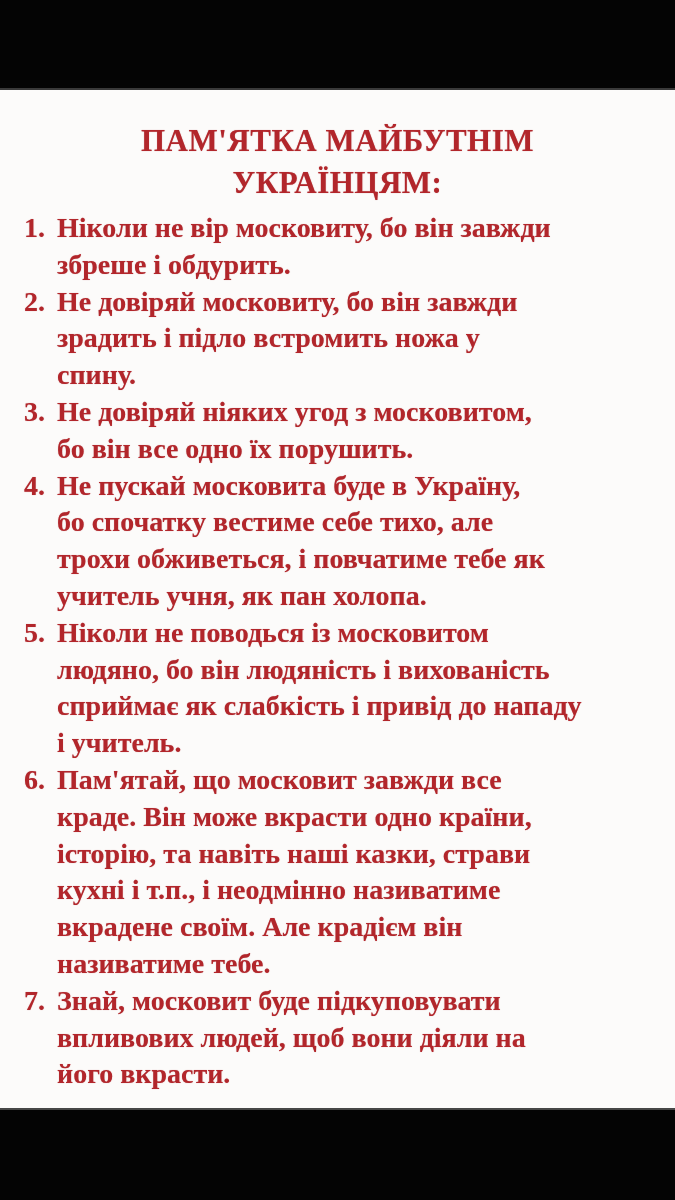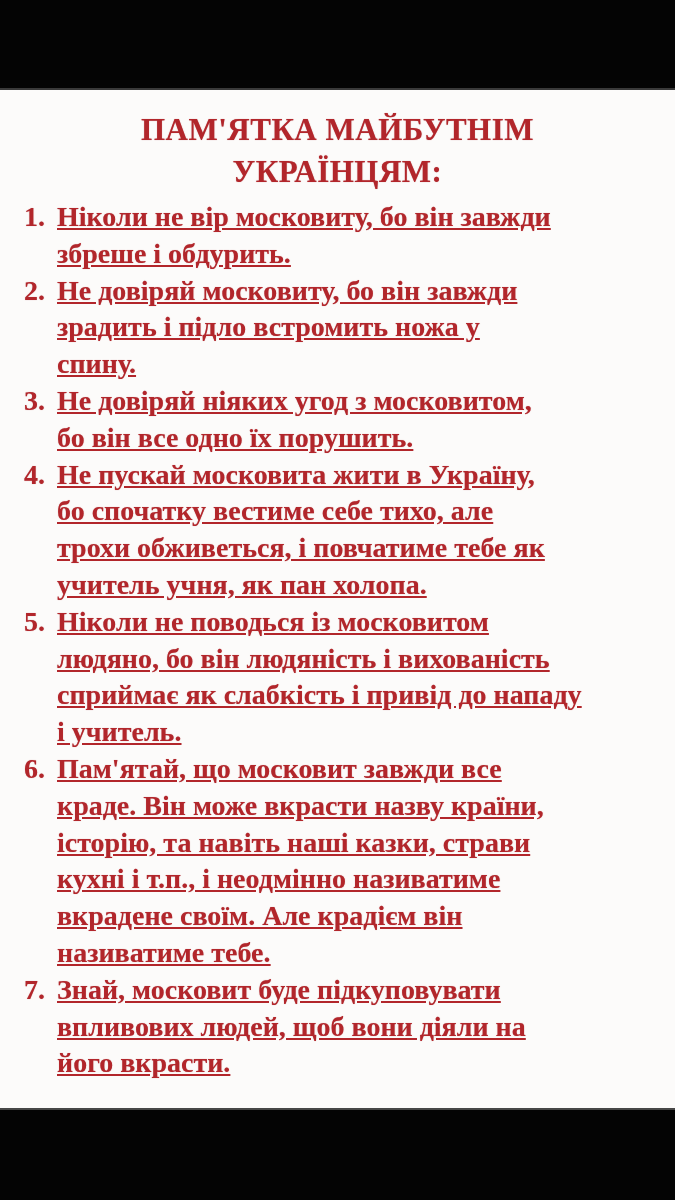--- a/index.html
+++ b/index.html
@@ -28,21 +28,21 @@
   .page {
     position: absolute;
     top: 88px;
     left: 0;
     width: 675px;
     height: 1022px;
     background: #fcfbfa;
     box-sizing: border-box;
     border-top: 2px solid #3a3a3a;
     border-bottom: 2px solid #474747;
-    padding-top: 19px;
+    padding-top: 30px;
   }
   .title {
     margin: 0;
     text-align: center;
     font-size: 31px;
     line-height: 42px;
     font-weight: bold;
     color: #b2262b;
     white-space: pre-line;
     letter-spacing: 0.5px;
@@ -64,21 +64,20 @@
     text-shadow: 0 0 1px rgba(150, 20, 25, 0.4);
   }
   .item-number {
     position: absolute;
     left: 24px;
     top: 0;
   }
   .item-text {
     display: block;
     white-space: pre-line;
-    text-decoration: underline;
   }
 </style>
 </head>
 <body>
 
 <div class="stage">
 
   <div class="letterbox top"></div>
 
   <div class="page">
@@ -102,38 +101,38 @@
       </li>
 
       <li class="memo-item">
         <span class="item-number">3.</span>
         <span class="item-text">Не довіряй ніяких угод з московитом,
 бо він все одно їх порушить.</span>
       </li>
 
       <li class="memo-item">
         <span class="item-number">4.</span>
-        <span class="item-text">Не пускай московита жити в Україну,
+        <span class="item-text">Не пускай московита буде в Україну,
 бо спочатку вестиме себе тихо, але
 трохи обживеться, і повчатиме тебе як
 учитель учня, як пан холопа.</span>
       </li>
 
       <li class="memo-item">
         <span class="item-number">5.</span>
         <span class="item-text">Ніколи не поводься із московитом
 людяно, бо він людяність і вихованість
 сприймає як слабкість і привід до нападу
 і учитель.</span>
       </li>
 
       <li class="memo-item">
         <span class="item-number">6.</span>
         <span class="item-text">Пам'ятай, що московит завжди все
-краде. Він може вкрасти назву країни,
+краде. Він може вкрасти одно країни,
 історію, та навіть наші казки, страви
 кухні і т.п., і неодмінно називатиме
 вкрадене своїм. Але крадієм він
 називатиме тебе.</span>
       </li>
 
       <li class="memo-item">
         <span class="item-number">7.</span>
         <span class="item-text">Знай, московит буде підкуповувати
 впливових людей, щоб вони діяли на

